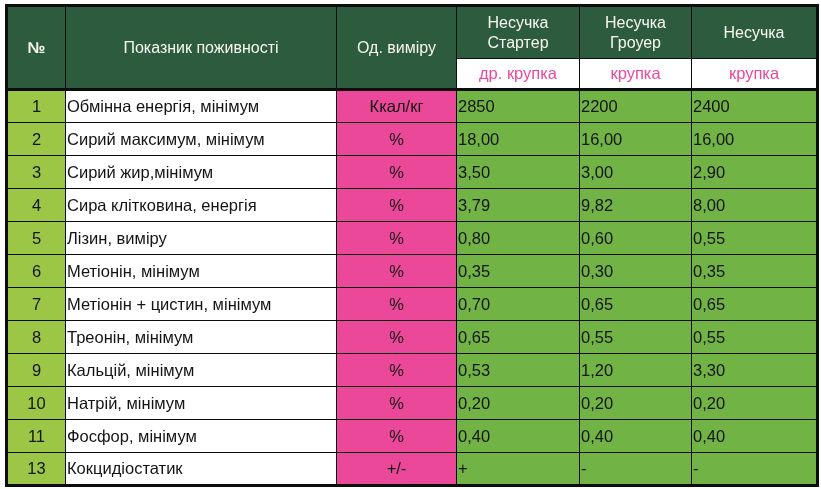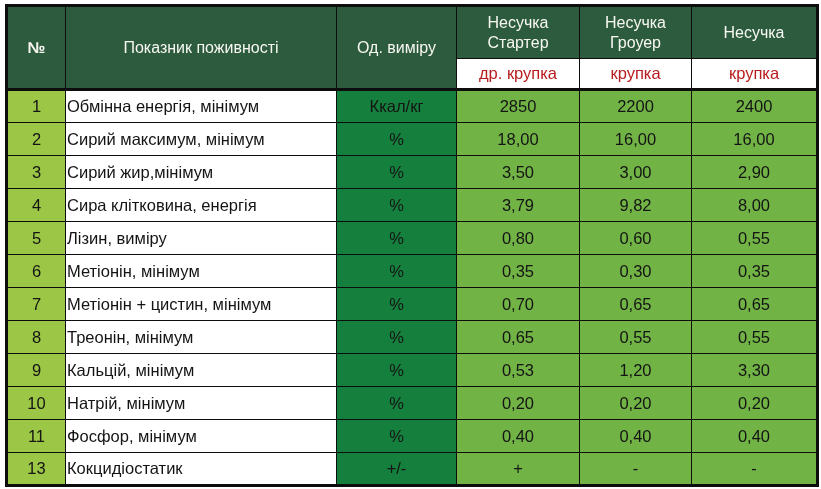--- a/index.html
+++ b/index.html
@@ -39,21 +39,21 @@
   }
   th.hdr-num { font-weight: 700; font-size: 16px; }
   th.group-top {
     height: 53px;
     padding: 2px 18px;
     line-height: 1.2;
   }
   th.rowspan-cell { height: 84px; }
   th.sub {
     background: #ffffff;
-    color: #b91c1c;
+    color: #ec4899;
     font-weight: 400;
     font-size: 16.5px;
     text-align: center;
     height: 31px;
   }
   
   tbody tr { height: 33px; }
   td {
     font-size: 16.5px;
     color: #141414;
@@ -61,26 +61,25 @@
   }
   td.num {
     background: #9cc645;
     text-align: center;
   }
   td.ind {
     background: #ffffff;
     text-align: left;
   }
   td.unit {
-    background: #15803d;
+    background: #ec4899;
     text-align: center;
   }
   td.val {
     background: #71b345;
-    text-align: center;
   }
 </style>
 </head>
 <body>
 
 <div class="page">
   <table class="nutrition">
     <colgroup>
       <col style="width:59px">
       <col style="width:271px">

